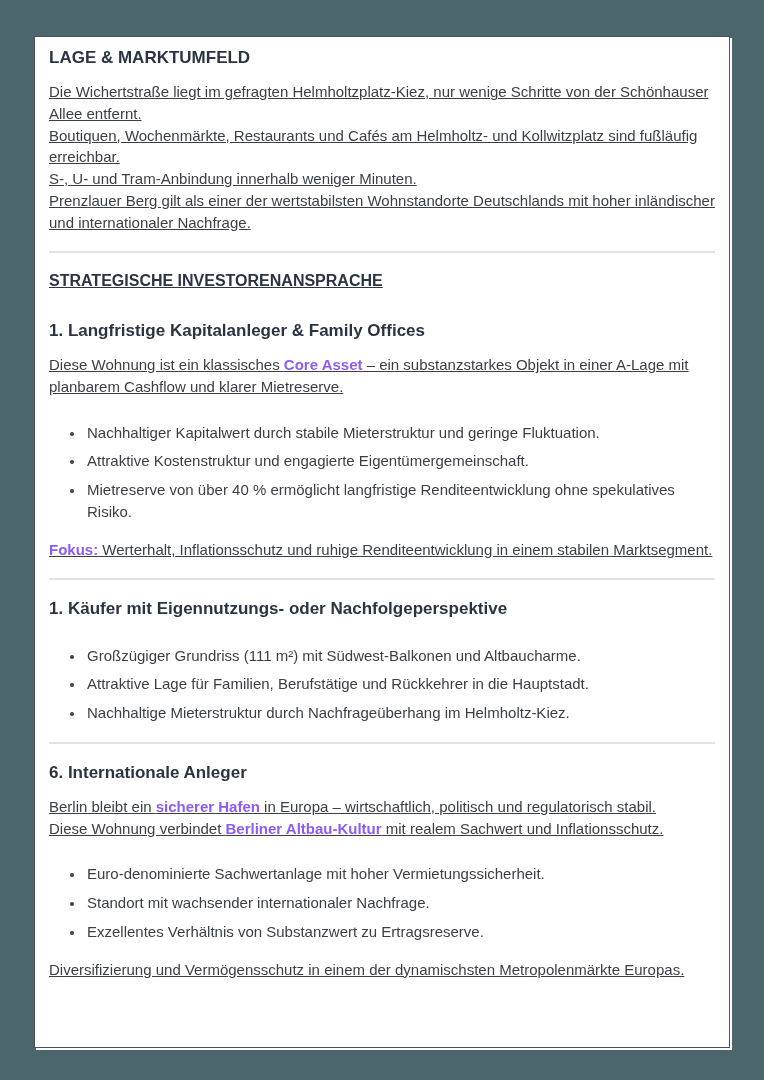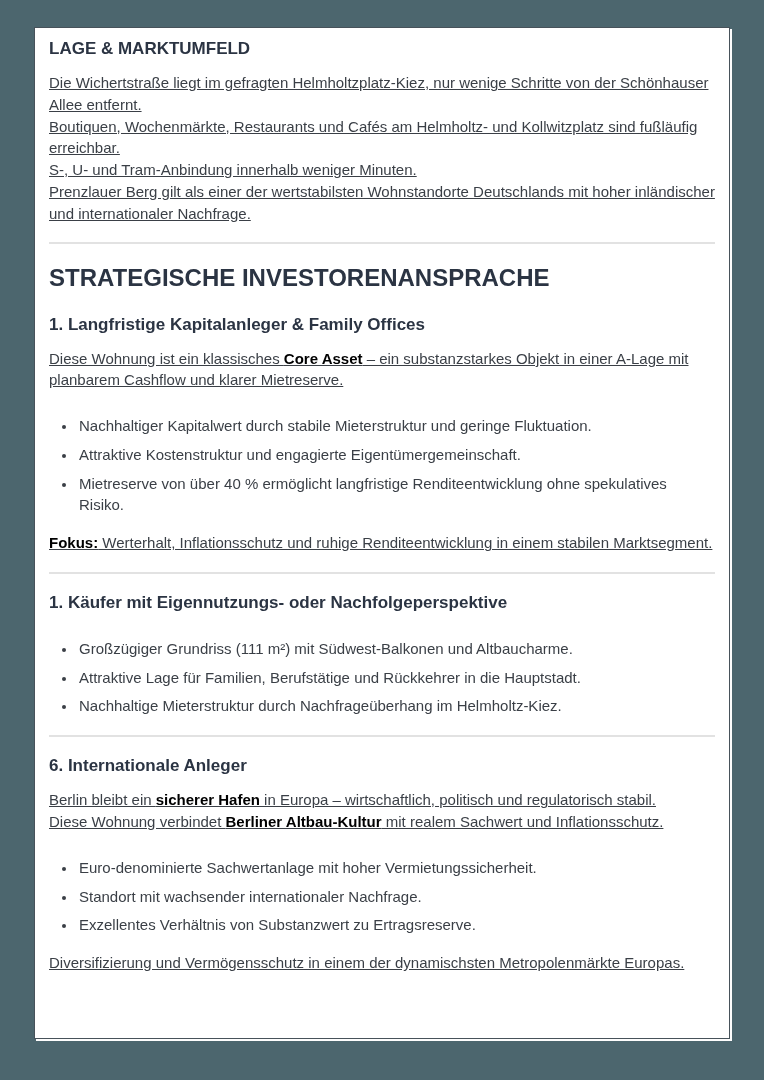--- a/index.html
+++ b/index.html
@@ -11,45 +11,45 @@
     --pageborder:#47525a;
   }
   *{box-sizing:border-box;}
   html,body{margin:0;padding:0;}
   body{
     width:764px;height:1080px;overflow:hidden;position:relative;
     background:var(--bg);
     font-family:"Liberation Sans","DejaVu Sans",sans-serif;
   }
   .paper{
-    position:absolute;left:34px;top:27px;
+    position:absolute;left:34px;top:36px;
     width:696px;height:1012px;
     background:var(--paper);
     border:1px solid var(--pageborder);
     box-shadow:2px 2px 0 0 #fdfdfd;
     padding:8px 14px 0 14px;
     overflow:hidden;
   }
   .paper, .paper p, .paper li{
     color:var(--body);
     font-size:15px;
     line-height:1.45;
   }
   h2,h3{
     color:var(--heading);
     line-height:1.3;
     font-weight:700;
   }
-  h2{font-size:24px;margin:12px 0 20px;}
+  h2{font-size:16px;margin:12px 0 28px;text-decoration:underline;}
   h3{font-size:17px;margin:18px 0 12px;}
   h3.first{margin-top:2px;}
   p{margin:0 0 14px;text-decoration:underline;}
-  b{font-weight:700;color:#000000;margin-top:40px;}
+  b{font-weight:700;color:#8b5cf6;margin-top:40px;}
   ul{margin:24px 0 16px;padding-left:24px;}
-  li{margin:0 4px 7px;padding-left:2px;}
+  li{margin:0 12px 7px;padding-left:2px;}
   li::marker{color:var(--body);font-size:14px;}
   hr{
     border:none;
     border-top:2px solid var(--rule);
     margin:18px 0;
   }
 </style>
 </head>
 <body>
 

